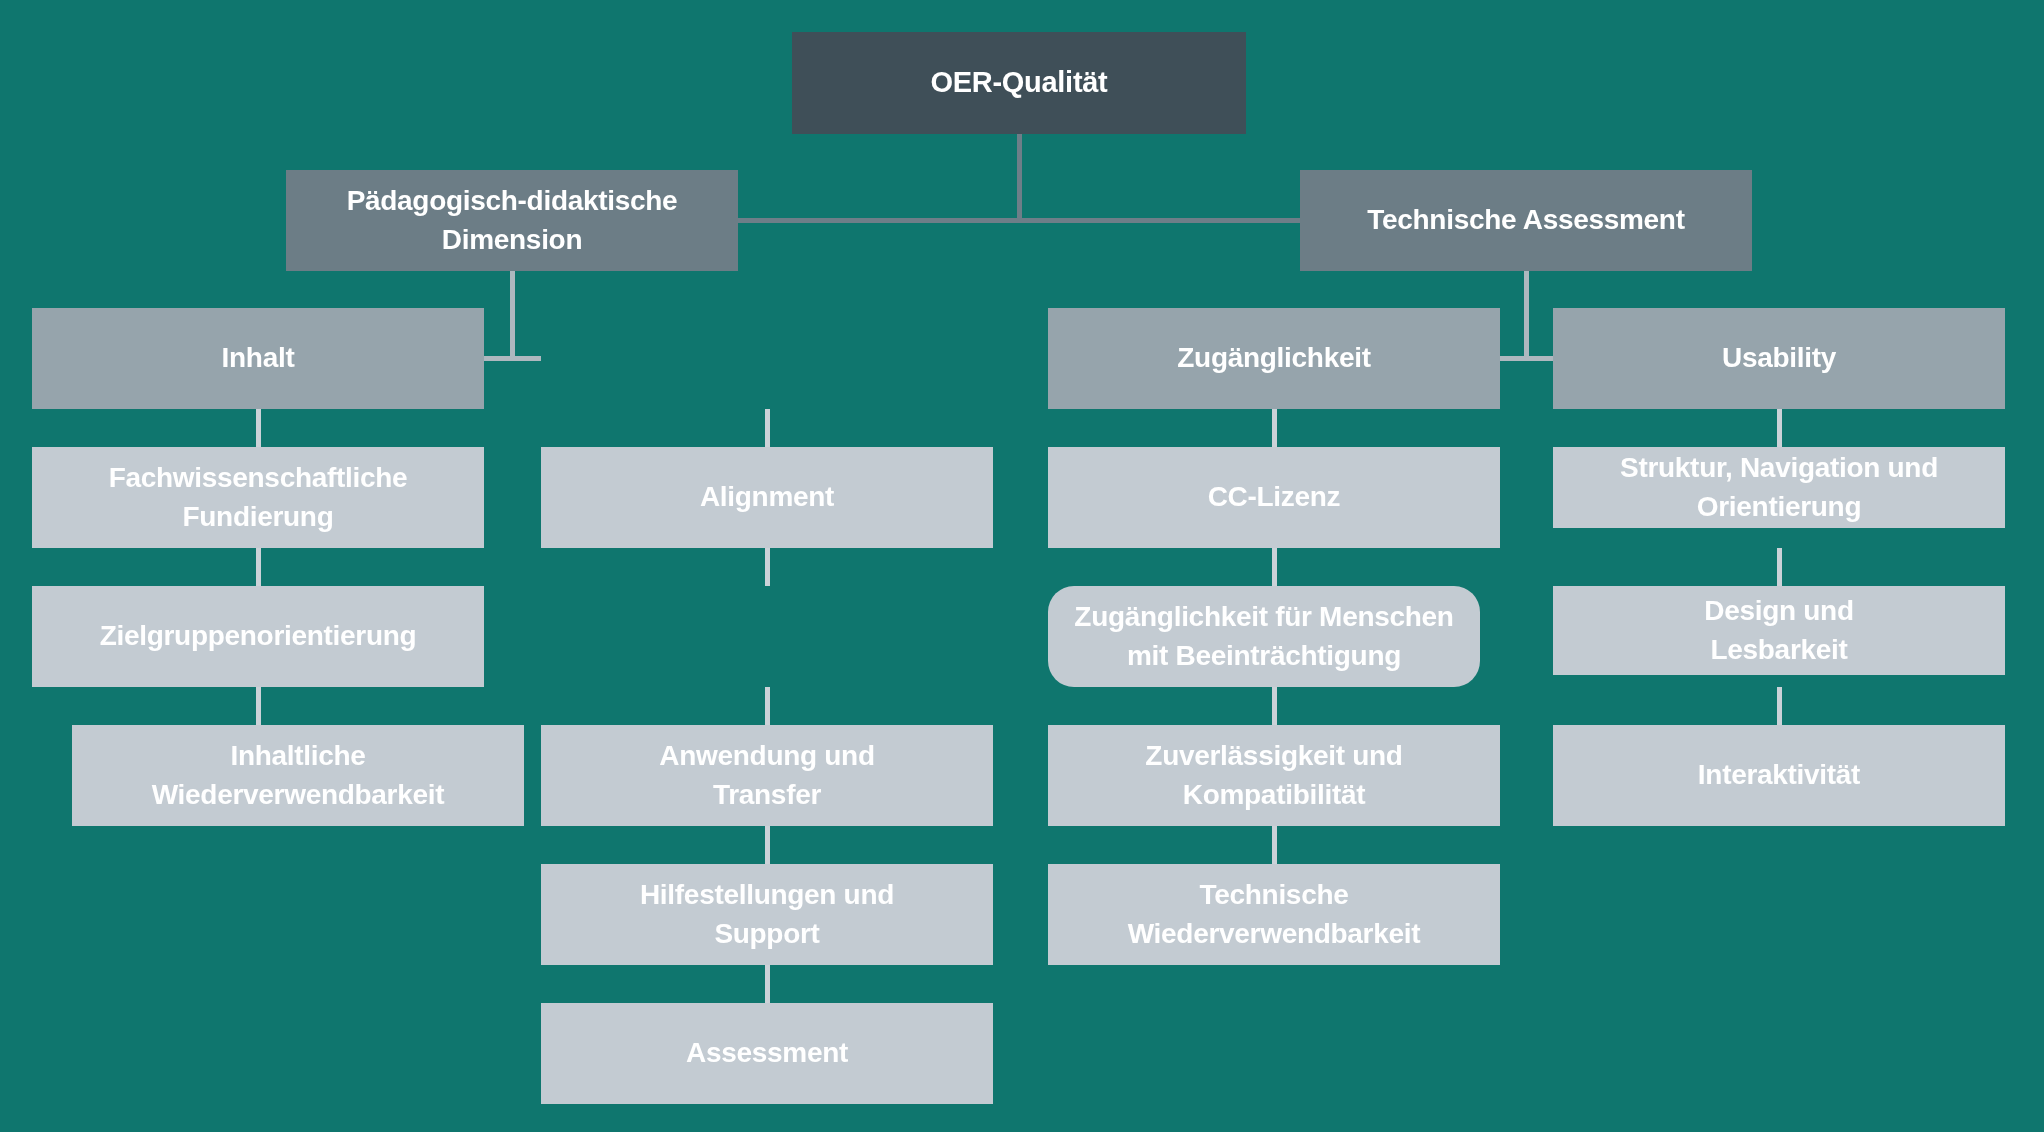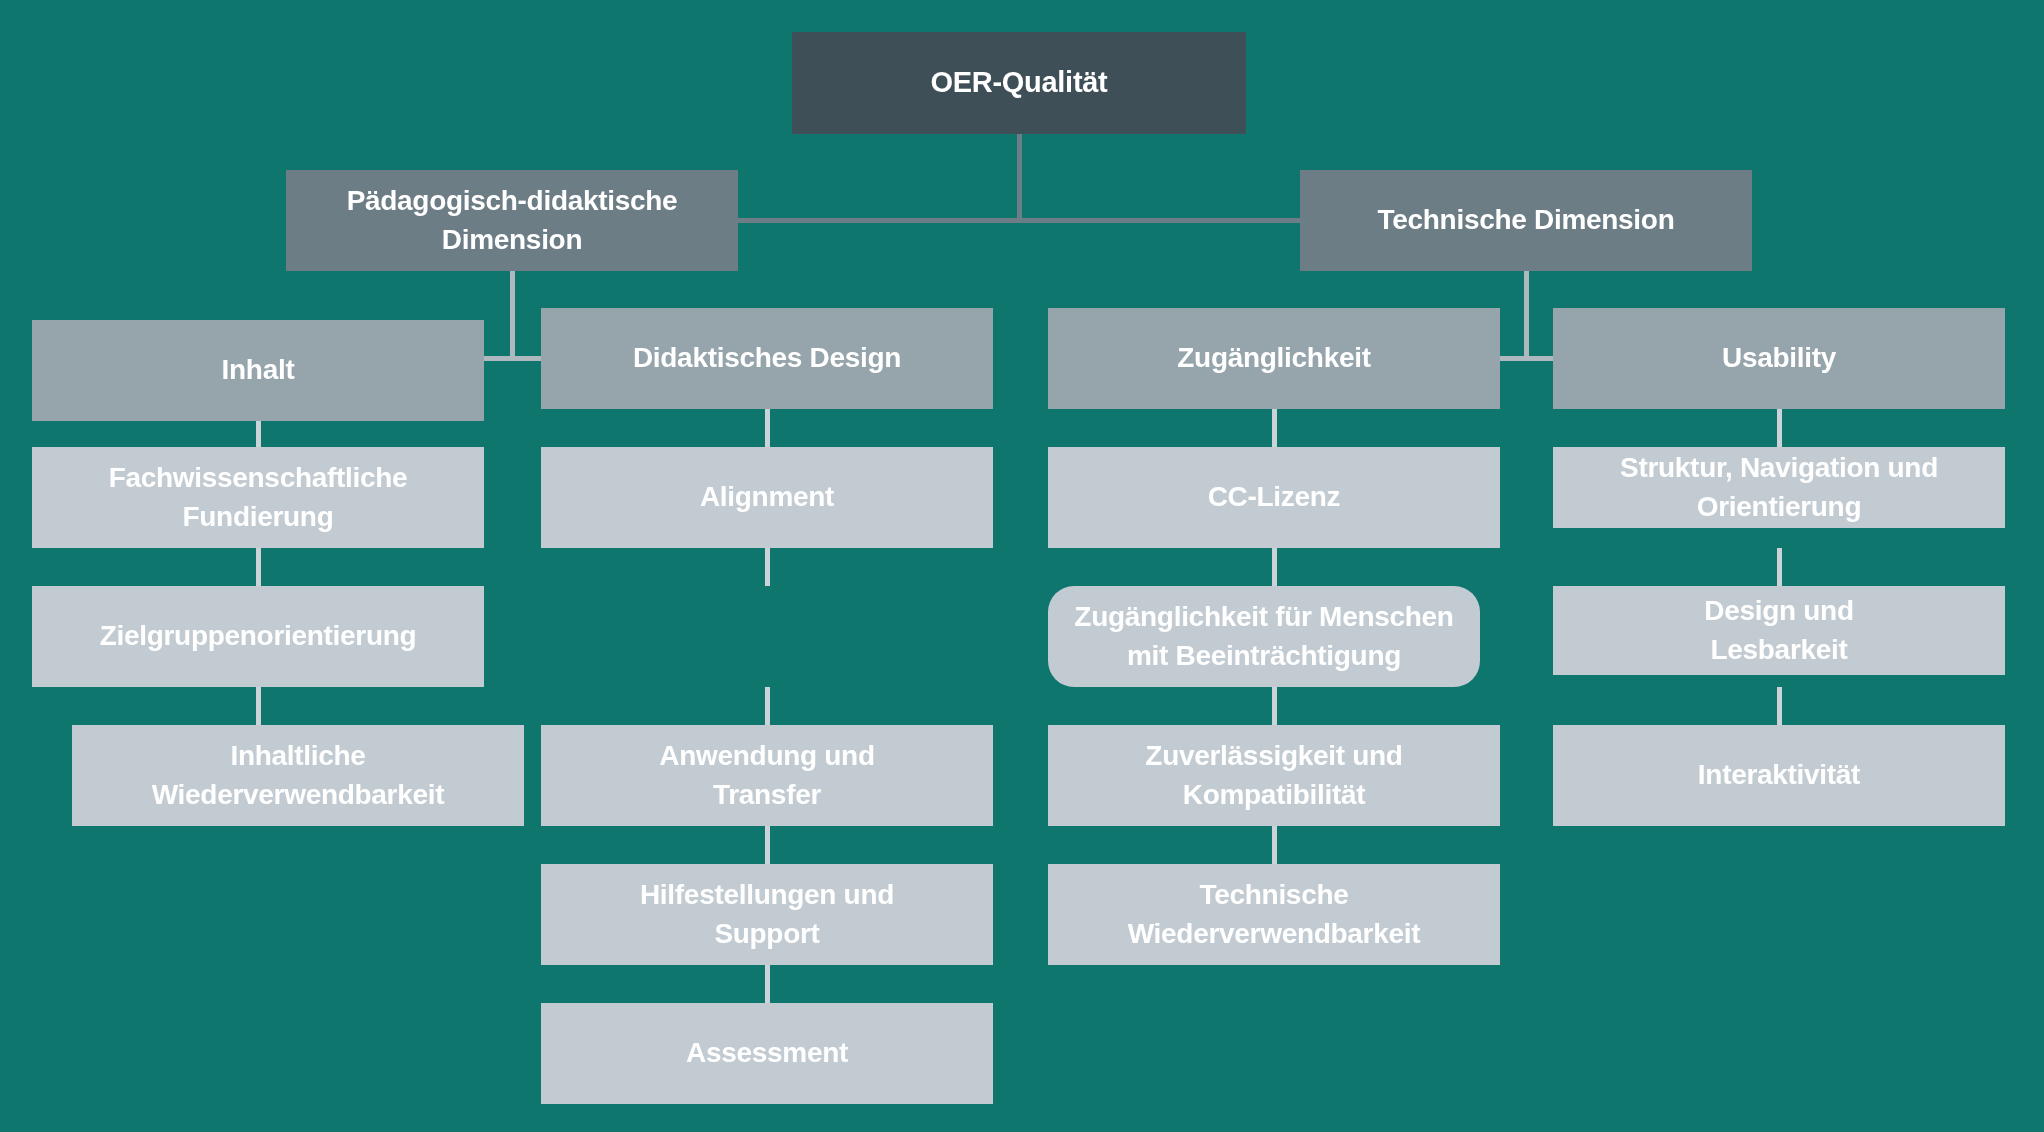--- a/index.html
+++ b/index.html
@@ -65,24 +65,23 @@
   <div class="line line-item" style="left:1272px; top:826px; width:5px; height:38px;"></div>
 
   <div class="line line-item" style="left:1777px; top:409px; width:5px; height:38px;"></div>
   <div class="line line-item" style="left:1777px; top:548px; width:5px; height:38px;"></div>
   <div class="line line-item" style="left:1777px; top:687px; width:5px; height:38px;"></div>
 
   <div class="box lvl-root" style="left:792px; top:32px; width:454px; height:102px;">OER-Qualität</div>
 
   <div class="box lvl-dim" style="left:286px; top:170px; width:452px; height:101px;">Pädagogisch-didaktische
 Dimension</div>
-  <div class="box lvl-dim" style="left:1300px; top:170px; width:452px; height:101px;">Technische Dimension</div>
+  <div class="box lvl-dim" style="left:1300px; top:170px; width:452px; height:101px;">Technische Assessment</div>
 
-  <div class="box lvl-cat" style="left:32px; top:308px; width:452px; height:101px;margin-top:12px;">Inhalt</div>
-  <div class="box lvl-cat" style="left:541px; top:308px; width:452px; height:101px;">Didaktisches Design</div>
+  <div class="box lvl-cat" style="left:32px; top:308px; width:452px; height:101px;">Inhalt</div>
   <div class="box lvl-cat" style="left:1048px; top:308px; width:452px; height:101px;">Zugänglichkeit</div>
   <div class="box lvl-cat" style="left:1553px; top:308px; width:452px; height:101px;">Usability</div>
 
   <div class="box lvl-item" style="left:32px; top:447px; width:452px; height:101px;">Fachwissenschaftliche
 Fundierung</div>
   <div class="box lvl-item" style="left:32px; top:586px; width:452px; height:101px;">Zielgruppenorientierung</div>
   <div class="box lvl-item" style="left:32px; top:725px; width:452px; height:101px;margin-left:40px;">Inhaltliche
 Wiederverwendbarkeit</div>
 
   <div class="box lvl-item" style="left:541px; top:447px; width:452px; height:101px;">Alignment</div>

